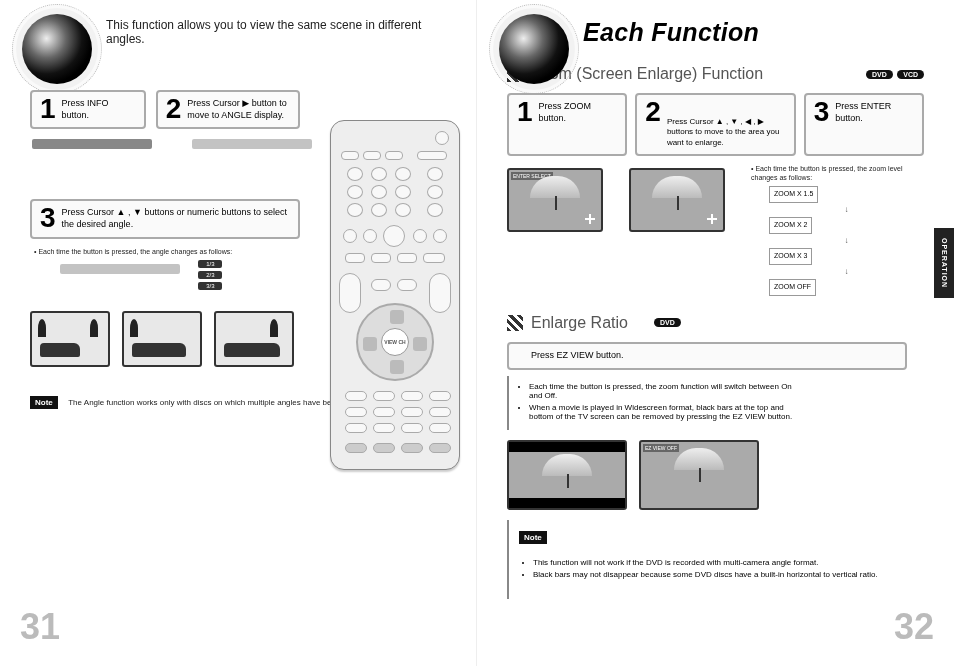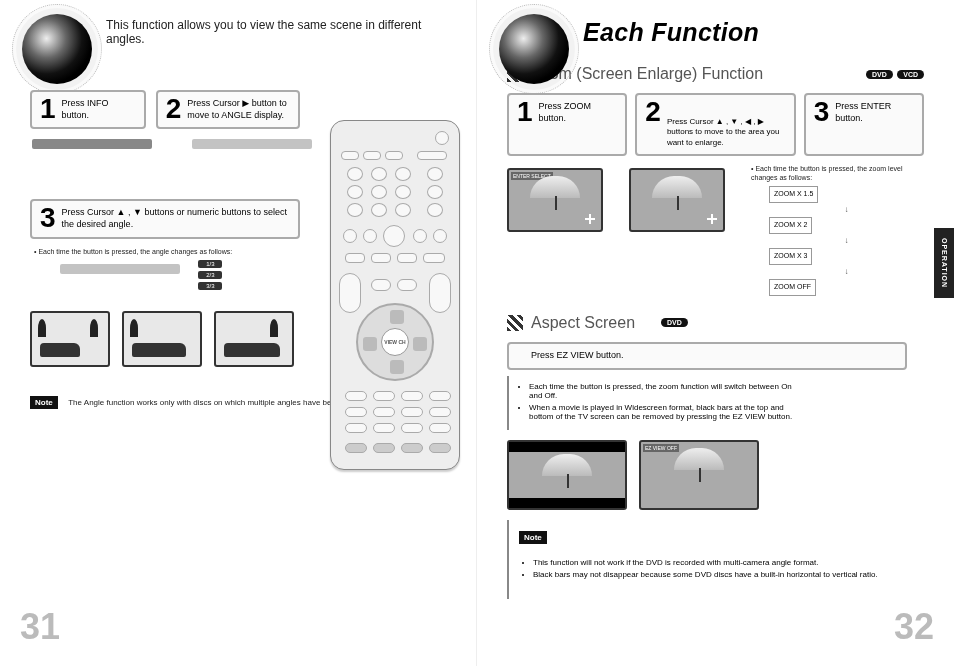--- a/index.html
+++ b/index.html
@@ -378,21 +378,21 @@
         <span class="arrowd">↓</span>
         <span class="lvl">ZOOM X 3</span>
         <span class="arrowd">↓</span>
         <span class="lvl">ZOOM OFF</span>
       </div>
     </div>
   </div>
 
   <div class="sec-header" style="margin-top:18px;">
     <span class="sec-marker"></span>
-    <span class="sec-title">Aspect Screen</span>
+    <span class="sec-title">Enlarge Ratio</span>
     <span class="dvd-pill" style="margin-left:18px;">DVD</span>
   </div>
 
   <div class="step-card" style="width:400px; padding-left:22px;">
     <span class="step-text">
       <span>Press </span><b>EZ VIEW</b><span> button.</span>
     </span>
   </div>
 
   <div class="bordered-strip" style="width:310px;">

